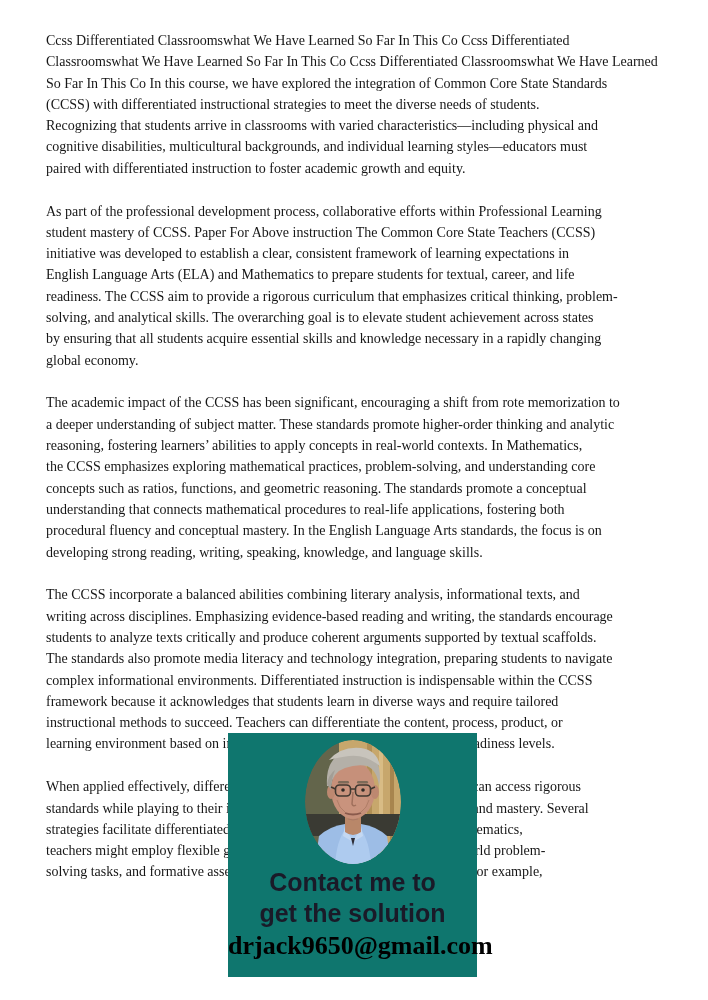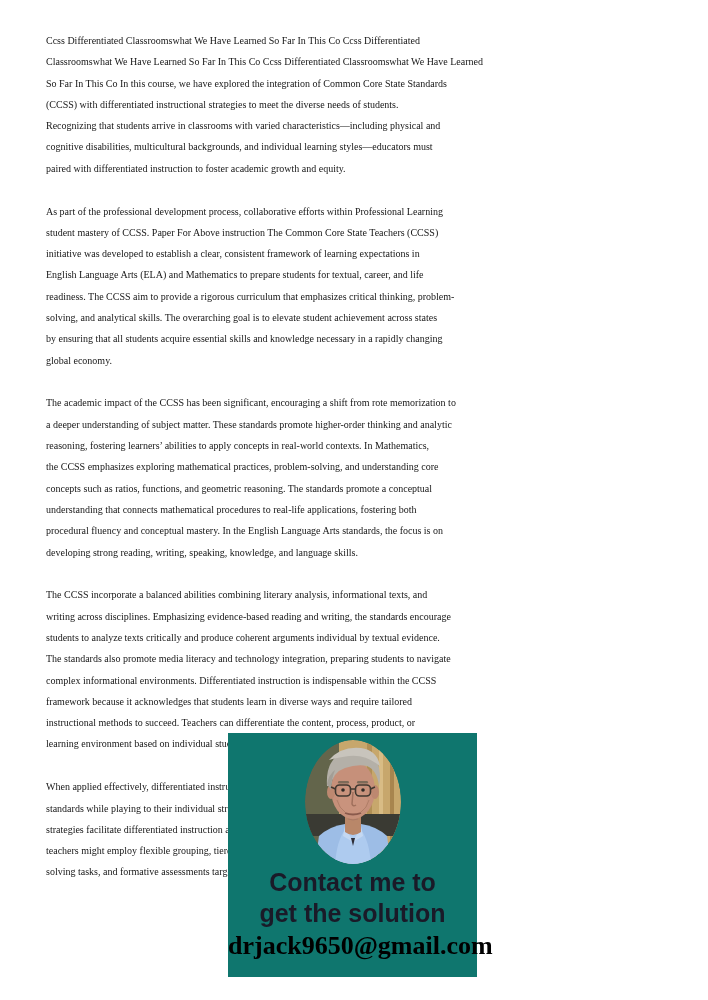--- a/index.html
+++ b/index.html
@@ -9,21 +9,21 @@
     height: 1000px;
     background: #ffffff;
     overflow: hidden;
     font-family: "Liberation Serif", serif;
   }
   .doc {
     position: absolute;
     left: 46px;
     top: 30px;
     width: 640px;
-    font-size: 10px;
+    font-size: 14px;
     line-height: 21.3px;
     color: #161616;
     font-family: Liberation Serif, serif;
   }
   .para { margin: 0 0 21.5px 0; }
   .para:last-child { margin-bottom: 0; }
   .line { white-space: nowrap; }
   .overlay {
     position: absolute;
     left: 228px;
@@ -88,21 +88,21 @@
         <div class="line">reasoning, fostering learners’ abilities to apply concepts in real-world contexts. In Mathematics,</div>
         <div class="line">the CCSS emphasizes exploring mathematical practices, problem-solving, and understanding core</div>
         <div class="line">concepts such as ratios, functions, and geometric reasoning. The standards promote a conceptual</div>
         <div class="line">understanding that connects mathematical procedures to real-life applications, fostering both</div>
         <div class="line">procedural fluency and conceptual mastery. In the English Language Arts standards, the focus is on</div>
         <div class="line">developing strong reading, writing, speaking, knowledge, and language skills.</div>
       </div>
       <div class="para">
         <div class="line">The CCSS incorporate a balanced abilities combining literary analysis, informational texts, and</div>
         <div class="line">writing across disciplines. Emphasizing evidence-based reading and writing, the standards encourage</div>
-        <div class="line">students to analyze texts critically and produce coherent arguments individual by textual evidence.</div>
+        <div class="line">students to analyze texts critically and produce coherent arguments supported by textual scaffolds.</div>
         <div class="line">The standards also promote media literacy and technology integration, preparing students to navigate</div>
         <div class="line">complex informational environments. Differentiated instruction is indispensable within the CCSS</div>
         <div class="line">framework because it acknowledges that students learn in diverse ways and require tailored</div>
         <div class="line">instructional methods to succeed. Teachers can differentiate the content, process, product, or</div>
         <div class="line">learning environment based on individual students’ interests, profiles, and readiness levels.</div>
       </div>
       <div class="para">
         <div class="line">When applied effectively, differentiated instruction ensures that all students can access rigorous</div>
         <div class="line">standards while playing to their individual strengths, promoting both equity and mastery. Several</div>
         <div class="line">strategies facilitate differentiated instruction aligned with the CCSS. In Mathematics,</div>

